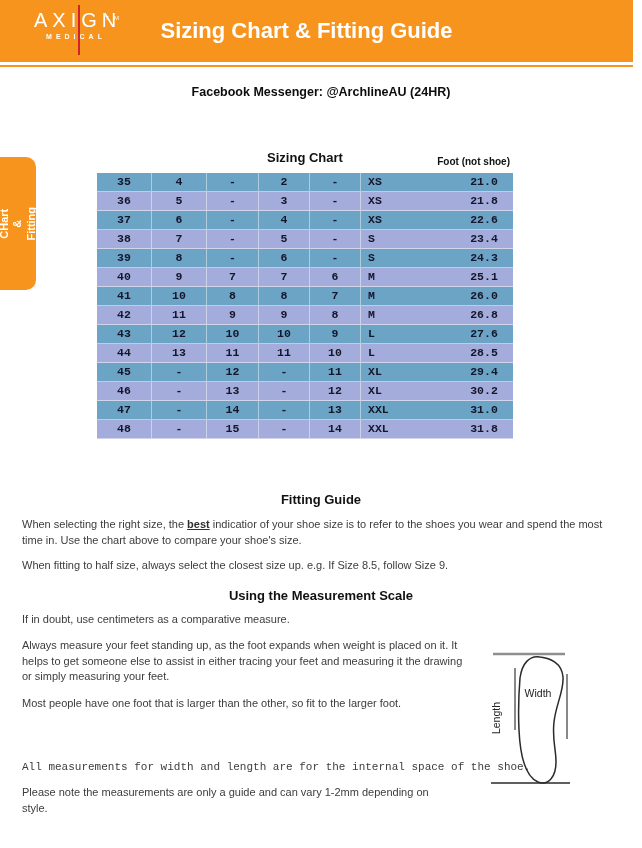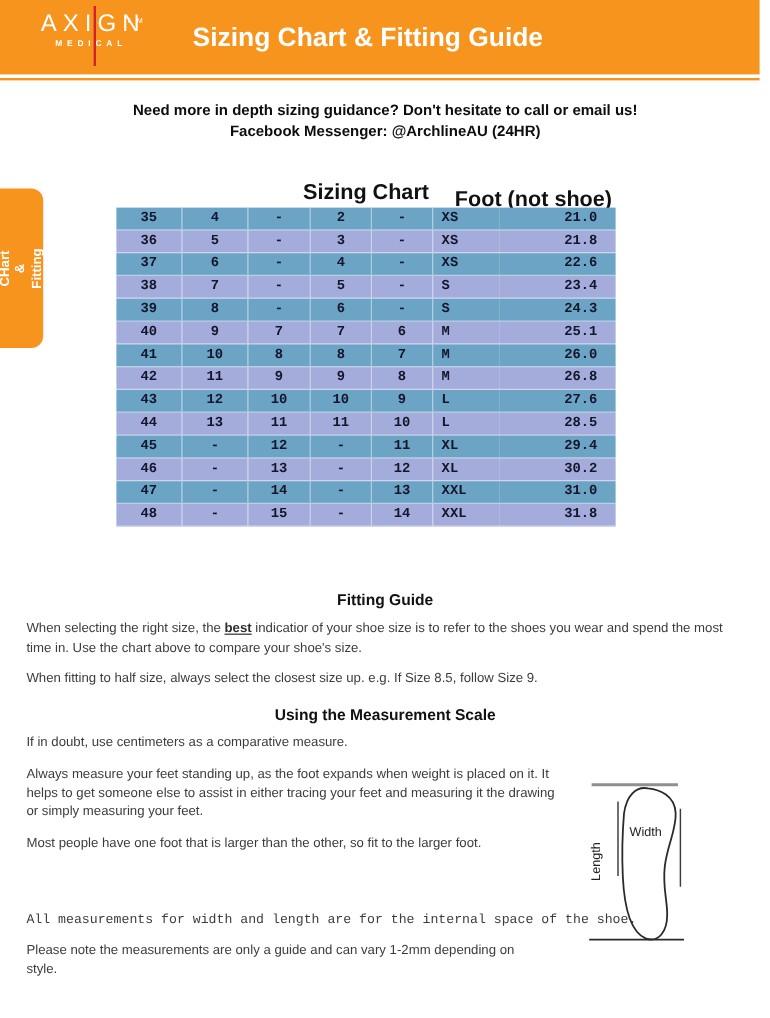--- a/index.html
+++ b/index.html
@@ -41,22 +41,22 @@
     font-weight:700;font-size:12.5px;line-height:16.5px;color:#0d0d0d;}
 
   
   .side-tab{position:absolute;left:0;top:157px;width:36px;height:133px;background:var(--orange);
     border-radius:0 10px 10px 0;display:flex;align-items:center;justify-content:center;}
   .side-tab-text{transform:rotate(-90deg);white-space:pre-line;text-align:center;
     color:#fff;font-weight:700;font-size:11px;line-height:13.5px;width:133px;}
 
   
   .chart-title{position:absolute;top:150px;left:97px;width:416px;text-align:center;
-    font-weight:700;font-size:18px;color:#111;}
-  .foot-note{position:absolute;top:156px;right:132px;font-weight:700;font-size:18px;color:#111;}
+    font-weight:700;font-size:13px;color:#111;}
+  .foot-note{position:absolute;top:156px;right:132px;font-weight:700;font-size:10px;color:#111;}
 
   .size-table{position:absolute;top:173px;left:97px;width:416px;}
   .t-head,.t-row{display:grid;grid-template-columns:55px 55px 52px 51px 51px 55px 39px 58px;}
   .t-head{height:37px;}
   .hcell{background:var(--blue);color:#fff;font-weight:700;font-size:11.5px;line-height:13px;
     text-align:center;padding-top:5px;}
   .hcell.size-col{text-align:left;padding-left:7px;}
   .t-row{height:19px;font-family:Liberation Mono, monospace;}
   .cell{height:19px;line-height:18px;font-size:11.5px;font-weight:700;color:#15152b;
     text-align:center;border-bottom:1px solid rgba(255,255,255,0.5);}
@@ -92,21 +92,20 @@
       <span>AXIGN</span>
       <span class="axign-tm">TM</span>
     </div>
     <div class="axign-sub">MEDICAL</div>
   </div>
   <div class="header-title">Sizing Chart &amp; Fitting Guide</div>
 </div>
 <div class="header-rule"></div>
 
 <div class="contact">
-  <div>Need more in depth sizing guidance? Don't hesitate to call or email us!</div>
   <div>Facebook Messenger: @ArchlineAU (24HR)</div>
 </div>
 
 <div class="side-tab">
   <div class="side-tab-text pre">Sizing CHart
 &amp; Fitting Guide</div>
 </div>
 
 <div class="chart-title">Sizing Chart</div>
 <div class="foot-note">Foot (not shoe)</div>

